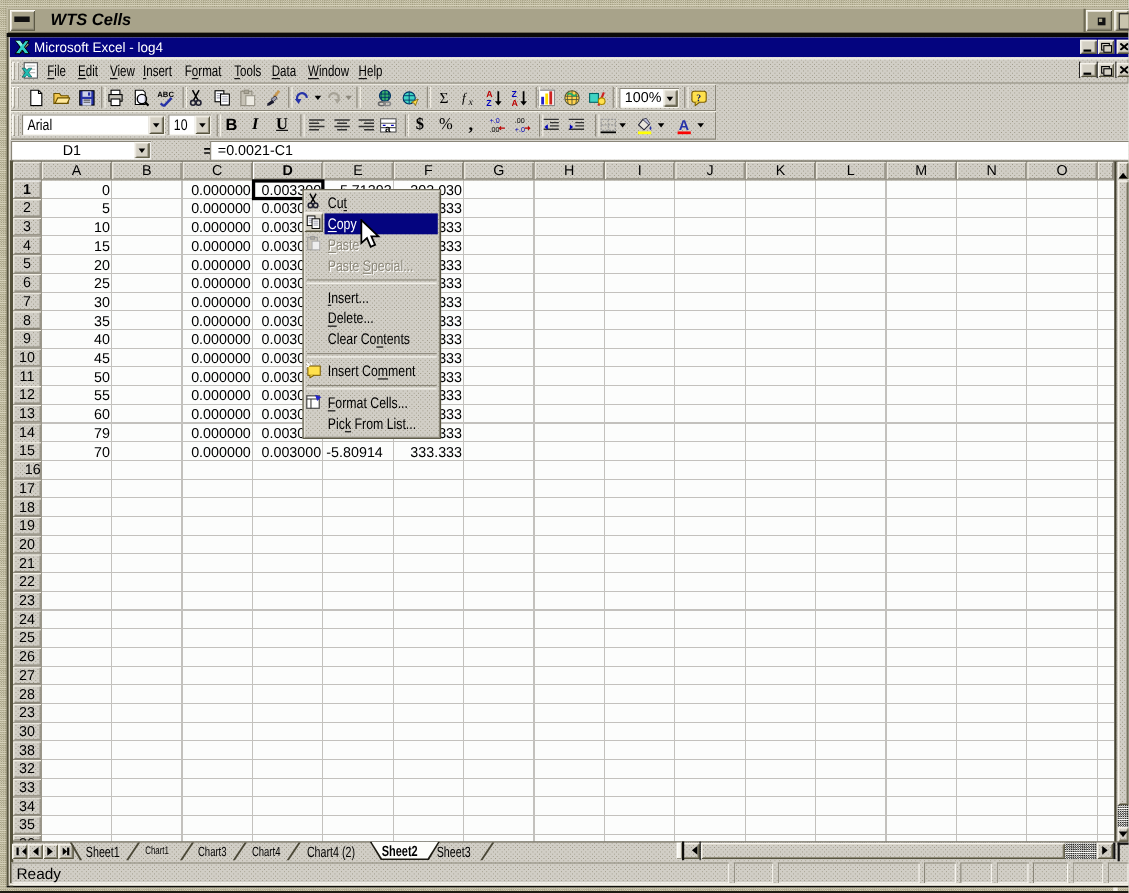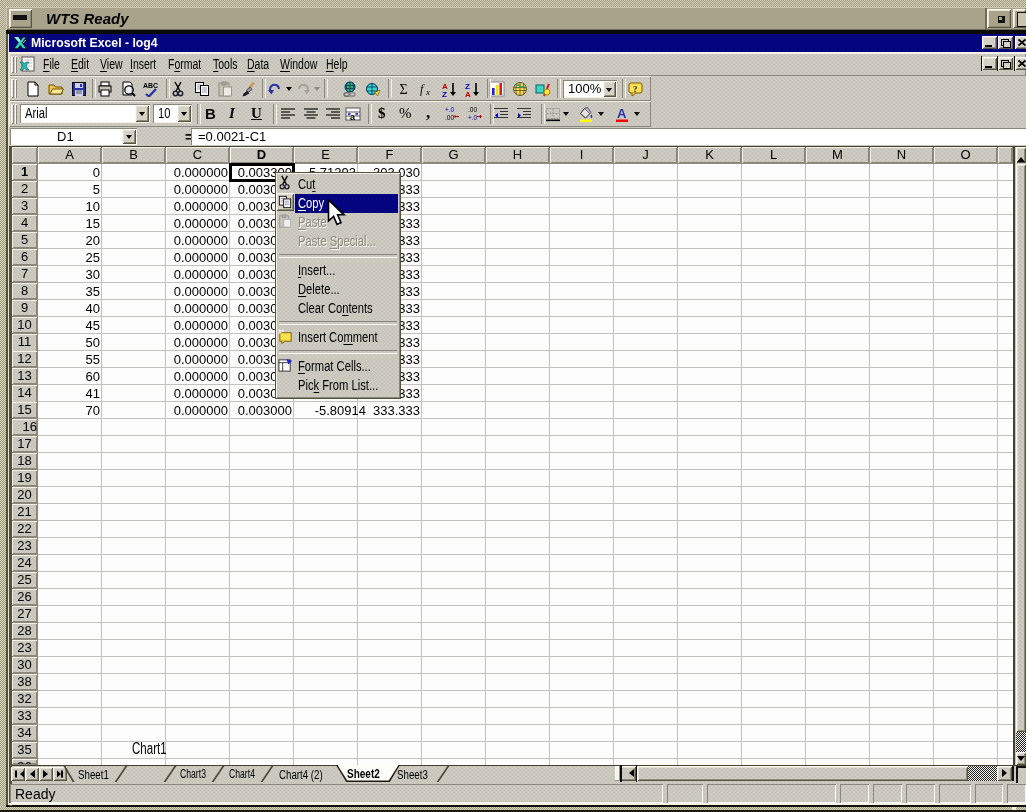--- a/index.html
+++ b/index.html
@@ -36,21 +36,21 @@
 <div class="abs stip" style="left:0;top:0;width:1026px;height:7px"></div>
 <div class="abs stip" style="left:0;top:0;width:6px;height:812px"></div>
 <div class="abs" style="left:6px;top:805px;width:1020px;height:1.5px;background:#11100c"></div>
     <div class="abs stip" style="left:0;top:806.5px;width:1026px;height:5.5px"></div>
     <div class="abs" style="left:1011.5px;top:807px;width:4px;height:4px;background:#f2efe6"></div>
 <div class="abs" style="left:0;top:810px;width:1026px;height:2px;background:#1c1a12"></div>
 
 <div class="abs" style="left:6px;top:7px;width:1020px;height:23px;background:#a8a38a;box-shadow:inset 1px 1px 0 #cdc8b2,inset -1px -1px 0 #6e6a55"></div>
 <div class="abs btn" style="left:9px;top:9px;width:23px;height:19px;background:#a8a38a"></div>
 <div class="abs" style="left:13px;top:15px;width:14px;height:5px;background:#111"></div>
-<div class="abs" style="left:46px;top:9px;font-size:15px;font-weight:bold;font-style:italic;line-height:19px">WTS Ready</div>
+<div class="abs" style="left:46px;top:9px;font-size:15px;font-weight:bold;font-style:italic;line-height:19px">WTS Cells</div>
 <div class="abs" style="left:985px;top:8px;width:2px;height:21px;background:#6e6a55"></div>
 <div class="abs btn" style="left:987px;top:9px;width:24px;height:19px;background:#a8a38a"></div>
 <div class="abs" style="left:998px;top:16px;width:7px;height:7px;background:#111"></div>
 <div class="abs" style="left:999px;top:17px;width:3px;height:3px;background:#a8a38a"></div>
 <div class="abs btn" style="left:1013px;top:9px;width:13px;height:19px;background:#a8a38a"></div>
 <div class="abs" style="left:1017px;top:12px;width:9px;height:13px;background:#c9c4ae;border:1px solid #111"></div>
 
 <div class="abs" style="left:6px;top:30px;width:1020px;height:4px;background:#0a0a08"></div>
 
 <div class="abs dither" style="left:8px;top:34px;width:1018px;height:771px"></div>
@@ -59,21 +59,21 @@
 
 <div class="abs" style="left:9px;top:34px;width:1017px;height:18px;background:#04047f"></div>
 <div class="abs" style="left:13px;top:36px;width:15px;height:14px" id="xlicon">
 <svg width="15" height="14">
         <rect x="0" y="0" width="15" height="14" fill="#04047f"></rect>
         <path d="M2.2 12.2 L11 2.2 L13.5 4.5 L5 13.2 Z" fill="#9b9788" stroke="#000" stroke-width=".8"></path>
         <path d="M1 1 L5.2 1 L7.5 4.2 L10 1 L13.5 1 L9.3 6.8 L13.8 12.8 L9.6 12.8 L7.3 9.4 L4.8 12.8 L0.8 12.8 L5.2 6.8 Z" fill="#30d2c6" stroke="#000" stroke-width=".9"></path>
         <path d="M1 1 L5.2 1 L7.5 4.2 L6 6 L1.8 1.8 Z" fill="#8ff2ea"></path>
       </svg>
     </div>
-<div class="abs" style="left:31px;top:37px;color:#fff;font-size:12.5px;font-weight:bold;line-height:13px"><span class="mx" style="transform:scaleX(.98)">Microsoft Excel - log4</span></div>
+<div class="abs" style="left:31px;top:37px;color:#fff;font-size:12.5px;font-weight:normal;line-height:13px"><span class="mx" style="transform:scaleX(.98)">Microsoft Excel - log4</span></div>
 <div class="abs btn" style="left:982px;top:36px;width:15px;height:13px;background:#d5d1c5"></div>
 <div class="abs" style="left:985px;top:45px;width:7px;height:2px;background:#000"></div>
 <div class="abs btn" style="left:998px;top:36px;width:15px;height:13px;background:#d5d1c5"></div>
 <div class="abs" style="left:1001px;top:39px;width:6px;height:5px;border:1px solid #000"></div>
 <div class="abs" style="left:1003px;top:41px;width:6px;height:5px;border:1px solid #000;background:#d5d1c5"></div>
 <div class="abs btn" style="left:1015px;top:36px;width:15px;height:13px;background:#d5d1c5"></div>
 <div class="abs" style="left:1018px;top:39px;width:8px;height:7px">
       <svg width="8" height="7" viewBox="0 0 8 7">
         <path d="M0.5 0.5 L7.5 6.5 M7.5 0.5 L0.5 6.5" stroke="#000" stroke-width="1.8"></path>
       </svg>
@@ -467,21 +467,21 @@
 <div class="num" style="left:40px;top:215px">15</div>
 <div class="num" style="left:40px;top:232px">20</div>
 <div class="num" style="left:40px;top:249px">25</div>
 <div class="num" style="left:40px;top:266px">30</div>
 <div class="num" style="left:40px;top:283px">35</div>
 <div class="num" style="left:40px;top:300px">40</div>
 <div class="num" style="left:40px;top:317px">45</div>
 <div class="num" style="left:40px;top:334px">50</div>
 <div class="num" style="left:40px;top:351px">55</div>
 <div class="num" style="left:40px;top:368px">60</div>
-<div class="num" style="left:40px;top:385px">41</div>
+<div class="num" style="left:40px;top:385px">79</div>
 <div class="num" style="left:40px;top:402px">70</div>
 <div class="num" style="left:168px;top:164px">0.000000</div>
 <div class="num" style="left:168px;top:181px">0.000000</div>
 <div class="num" style="left:168px;top:198px">0.000000</div>
 <div class="num" style="left:168px;top:215px">0.000000</div>
 <div class="num" style="left:168px;top:232px">0.000000</div>
 <div class="num" style="left:168px;top:249px">0.000000</div>
 <div class="num" style="left:168px;top:266px">0.000000</div>
 <div class="num" style="left:168px;top:283px">0.000000</div>
 <div class="num" style="left:168px;top:300px">0.000000</div>
@@ -513,21 +513,21 @@
 <div class="num" style="left:296px;top:232px">-5.79500</div>
 <div class="num" style="left:296px;top:249px">-5.79500</div>
 <div class="num" style="left:296px;top:266px">-5.79500</div>
 <div class="num" style="left:296px;top:283px">-5.79500</div>
 <div class="num" style="left:296px;top:300px">-5.79500</div>
 <div class="num" style="left:296px;top:317px">-5.79500</div>
 <div class="num" style="left:296px;top:334px">-5.79500</div>
 <div class="num" style="left:296px;top:351px">-5.79500</div>
 <div class="num" style="left:296px;top:368px">-5.79500</div>
 <div class="num" style="left:296px;top:385px">-5.79500</div>
-<div class="num" style="left:306px;top:402px">-5.80914</div>
+<div class="num" style="left:288px;top:402px">-5.80914</div>
 <div class="num" style="left:360px;top:164px">303.030</div>
 <div class="num" style="left:360px;top:181px">333.333</div>
 <div class="num" style="left:360px;top:198px">333.333</div>
 <div class="num" style="left:360px;top:215px">333.333</div>
 <div class="num" style="left:360px;top:232px">333.333</div>
 <div class="num" style="left:360px;top:249px">333.333</div>
 <div class="num" style="left:360px;top:266px">333.333</div>
 <div class="num" style="left:360px;top:283px">333.333</div>
 <div class="num" style="left:360px;top:300px">333.333</div>
 <div class="num" style="left:360px;top:317px">333.333</div>
@@ -569,21 +569,21 @@
       </div>
 <div class="abs btn dither" style="left:53px;top:767px;width:14px;height:14px">
         <svg width="14" height="14">
           <path d="M4 7 L8 3.5 V10.5 Z" transform="scale(-1,1) translate(-12,0)" fill="#000"></path>
           <rect x="8" y="3.5" width="2" height="7" fill="#000"></rect>
         </svg>
       </div>
 <div class="abs slashB" style="left:68px"></div>
 <div class="abs" style="left:78px;top:767px;font-size:13.5px;line-height:15px;white-space:nowrap"><span class="mx" style="transform:scaleX(.72)">Sheet1</span></div>
 <div class="abs slashF" style="left:120px"></div>
-<div class="abs" style="left:132px;top:741px;font-size:16px;line-height:15px;white-space:nowrap"><span class="mx" style="transform:scaleX(.72)">Chart1</span></div>
+<div class="abs" style="left:132px;top:766px;font-size:10px;line-height:15px;white-space:nowrap"><span class="mx" style="transform:scaleX(.72)">Chart1</span></div>
 <div class="abs slashF" style="left:169px"></div>
 <div class="abs" style="left:180px;top:767px;font-size:12px;line-height:15px;white-space:nowrap"><span class="mx" style="transform:scaleX(.72)">Chart3</span></div>
 <div class="abs slashF" style="left:217px"></div>
 <div class="abs" style="left:229px;top:767px;font-size:12px;line-height:15px;white-space:nowrap"><span class="mx" style="transform:scaleX(.72)">Chart4</span></div>
 <div class="abs slashF" style="left:266px"></div>
 <div class="abs" style="left:279px;top:767px;font-size:13.5px;line-height:15px;white-space:nowrap"><span class="mx" style="transform:scaleX(.72)">Chart4 (2)</span></div>
 <div class="abs" style="left:336px;top:765px;width:64px;height:17px;background:#1c1a12;clip-path:polygon(0 0,100% 0,84% 100%,16% 100%)"></div>
 <div class="abs" style="left:337.5px;top:765px;width:61px;height:15.5px;background:#fdfdfa;clip-path:polygon(0 0,100% 0,84% 100%,16% 100%)"></div>
 <div class="abs" style="left:347px;top:766px;font-size:13.5px;line-height:15px;font-weight:bold;white-space:nowrap"><span class="mx" style="transform:scaleX(.74)">Sheet2</span></div>
 <div class="abs" style="left:397px;top:767px;font-size:13.5px;line-height:15px;white-space:nowrap"><span class="mx" style="transform:scaleX(.72)">Sheet3</span></div>

